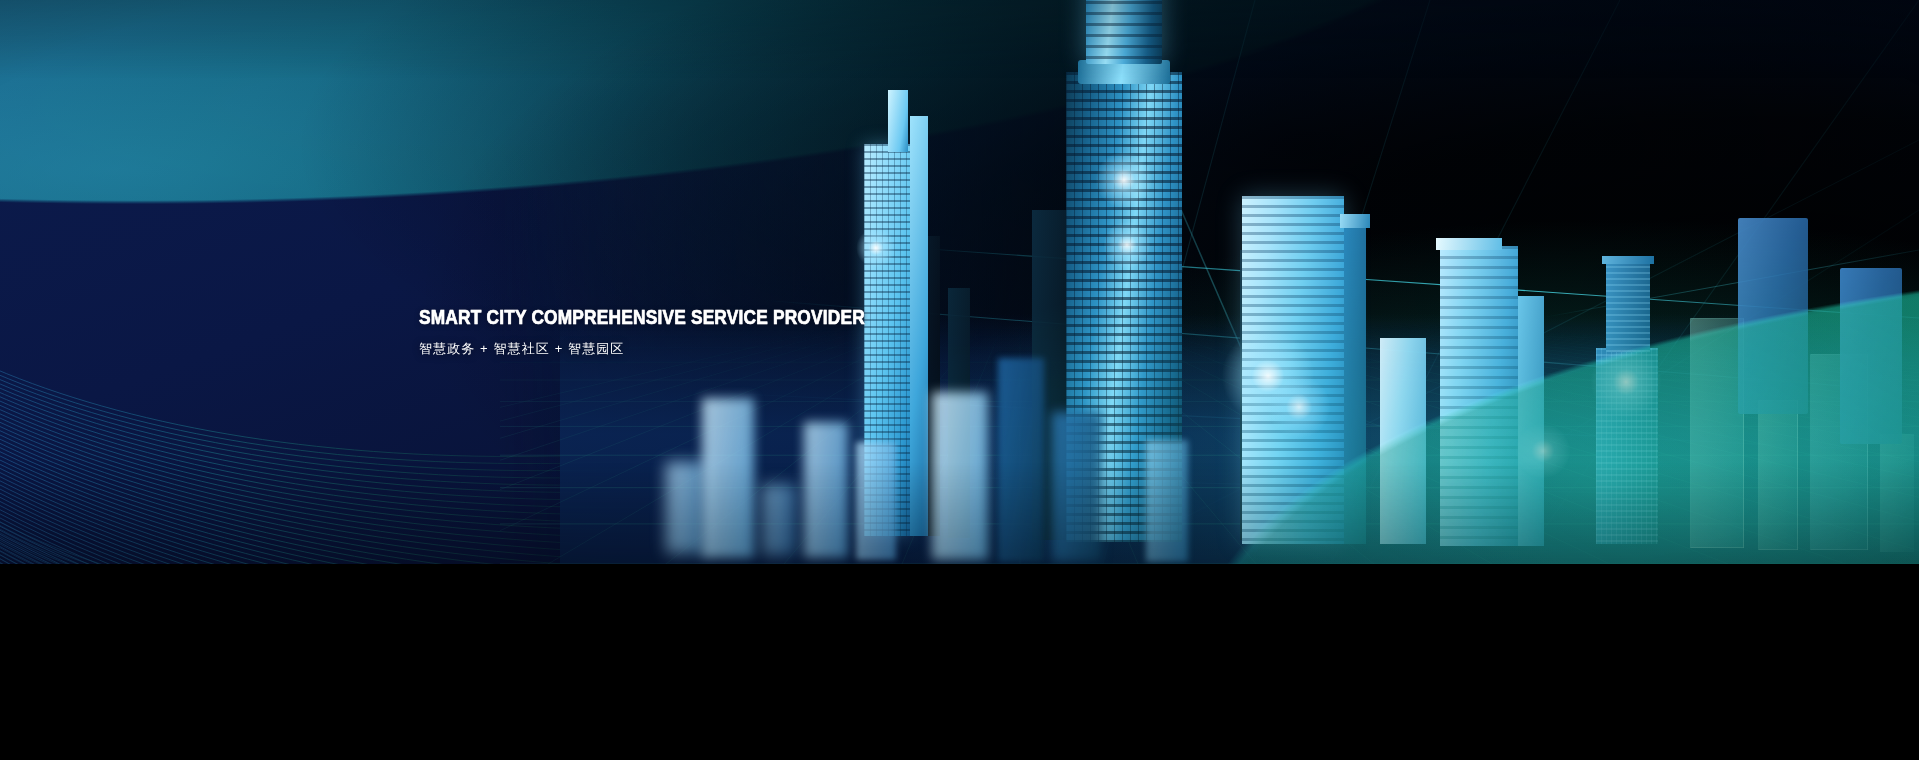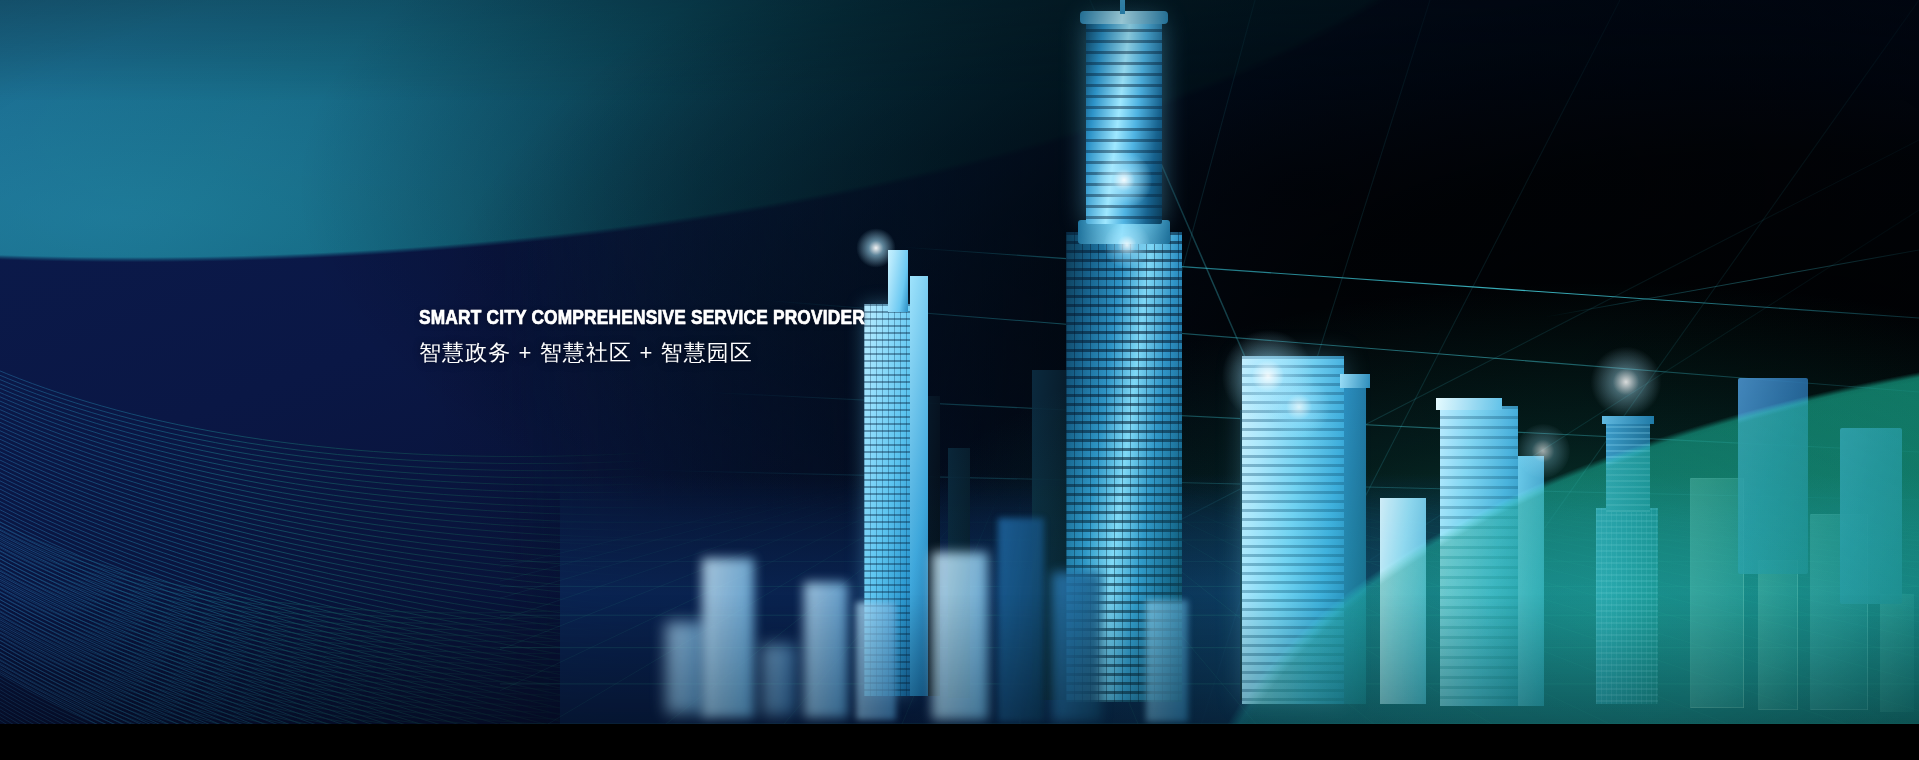--- a/index.html
+++ b/index.html
@@ -2,21 +2,21 @@
 <html><head>
 <meta charset="utf-8">
 <title>Smart City Banner</title>
 <style>
   html,body{margin:0;padding:0;background:#000;}
   *{box-sizing:border-box;}
 
   #banner{
     position:relative;
     width:1919px;
-    height:724px;
+    height:564px;
     overflow:hidden;
     background:#030a18;
     font-family:"Liberation Sans","DejaVu Sans",sans-serif;
     user-select:none;
   }
 
   
   .layer{position:absolute;inset:0;pointer-events:none;}
 
   #sky-base{
@@ -149,21 +149,21 @@
       #125f45 100%);
     -webkit-background-clip:text;
             background-clip:text;
     color:transparent;
     -webkit-text-fill-color:transparent;
     filter:drop-shadow(0 2px 10px rgba(6,40,30,.55));
   }
   #subline{
     margin-top:14px;
     color:#ffffff;
-    font-size:22px;
+    font-size:13px;
     font-weight:400;
     letter-spacing:1.1px;
     line-height:1;
     white-space:nowrap;
     text-shadow:0 1px 7px rgba(0,8,26,.85);
   }
 </style>
 </head>
 <body>
 

